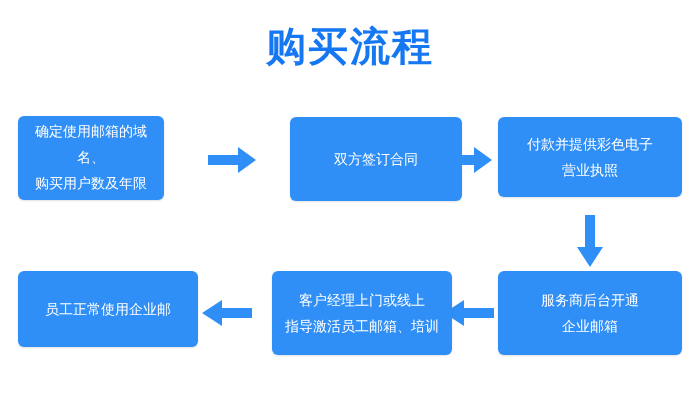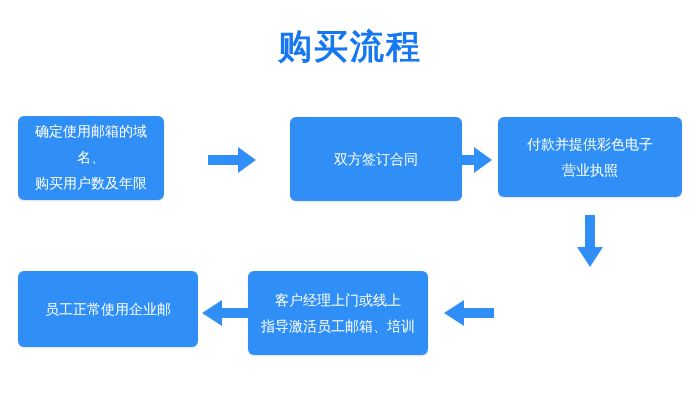--- a/index.html
+++ b/index.html
@@ -17,21 +17,21 @@
     position: relative;
     width: 700px;
     height: 400px;
   }
   .title {
     position: absolute;
     left: 0;
     top: 22px;
     width: 700px;
     text-align: center;
-    font-size: 34px;
+    font-size: 40px;
     font-weight: bold;
     color: #1677f2;
     letter-spacing: 2px;
     line-height: 48px;
   }
   .box {
     position: absolute;
     background: #2f8ff7;
     border-radius: 6px;
     color: #ffffff;
@@ -88,28 +88,32 @@
     <span>付款并提供彩色电子
 营业执照</span>
   </div>
 
   <div class="arrow" style="left:577px; top:215px; width:26px; height:52px;">
     <svg width="26" height="52" viewBox="0 0 26 52">
       <polygon points="8,0 18,0 18,32 26,32 13,52 0,32 8,32" fill="#2f8ff7"></polygon>
     </svg>
   </div>
 
+  <div class="box" style="left:498px; top:271px; width:184px; height:84px;">
+    <span>服务商后台开通
+企业邮箱</span>
+  </div>
 
   <div class="arrow" style="left:444px; top:300px; width:50px; height:26px;">
     <svg width="50" height="26" viewBox="0 0 50 26">
       <polygon points="50,8 20,8 20,0 0,13 20,26 20,18 50,18" fill="#2f8ff7"></polygon>
     </svg>
   </div>
 
-  <div class="box" style="left:248px; top:271px; width:180px; height:84px;">
+  <div class="box" style="left:272px; top:271px; width:180px; height:84px;">
     <span>客户经理上门或线上
 指导激活员工邮箱、培训</span>
   </div>
 
   <div class="arrow" style="left:202px; top:300px; width:50px; height:26px;">
     <svg width="50" height="26" viewBox="0 0 50 26">
       <polygon points="50,8 20,8 20,0 0,13 20,26 20,18 50,18" fill="#2f8ff7"></polygon>
     </svg>
   </div>
 

